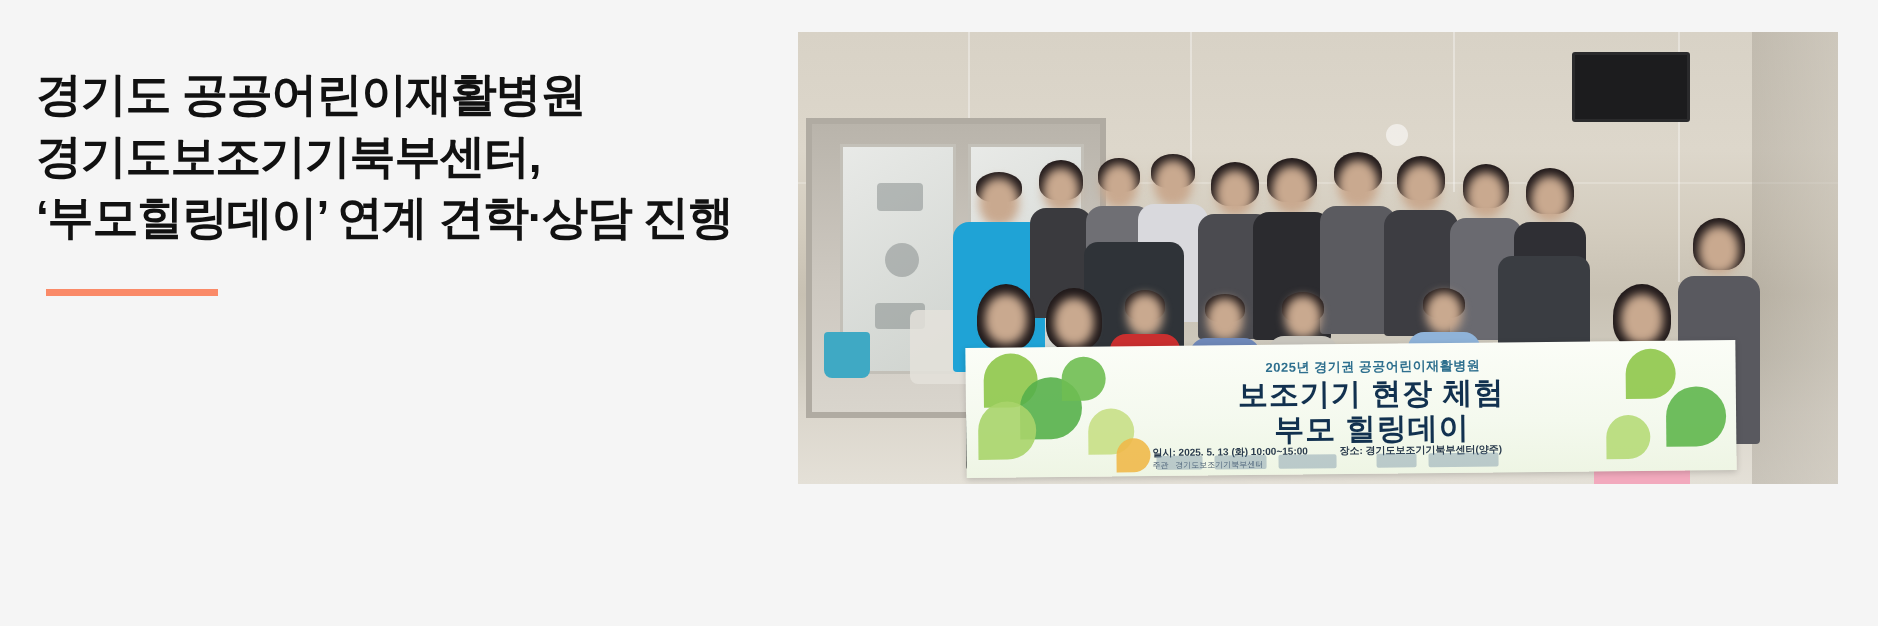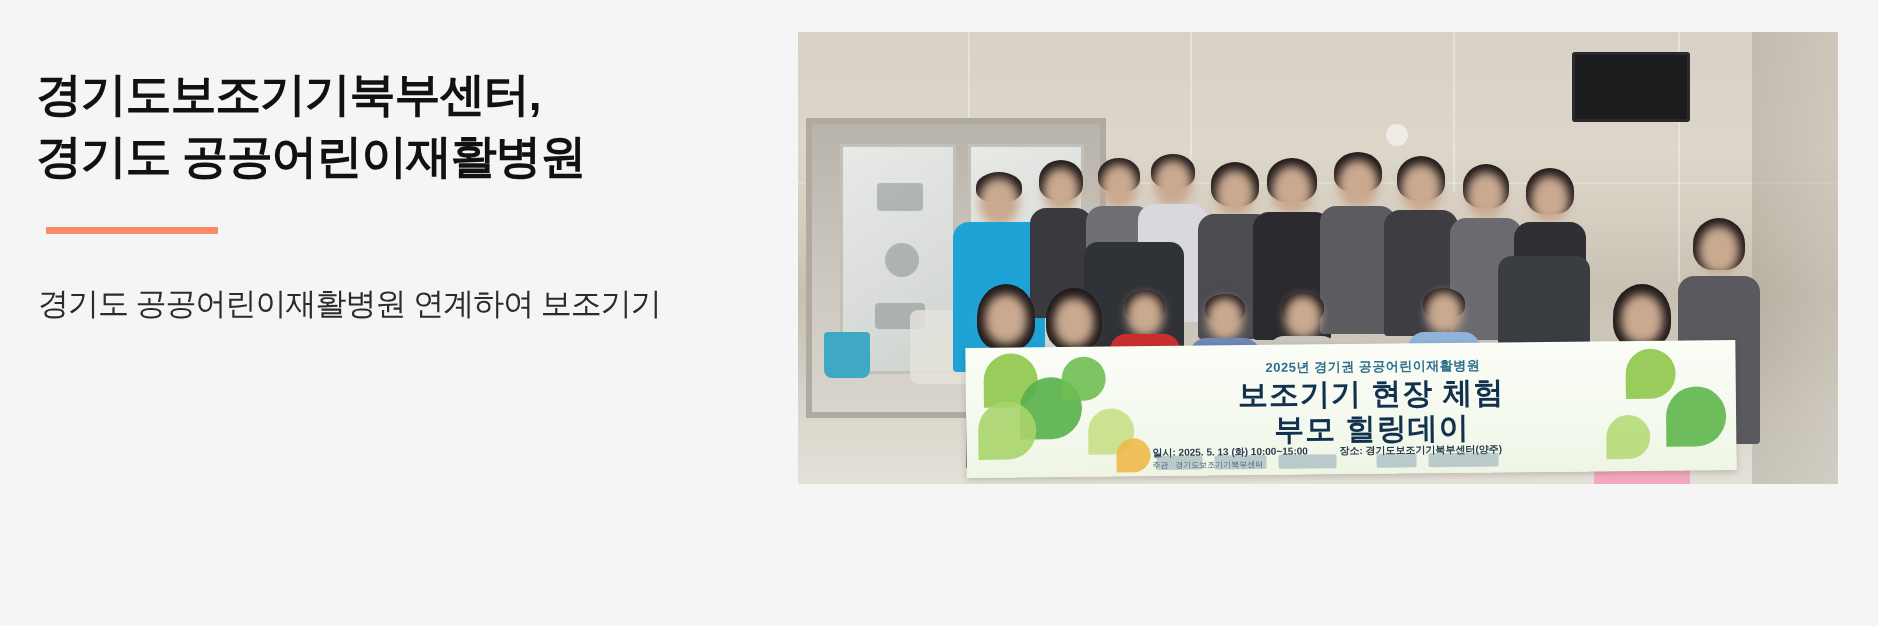--- a/index.html
+++ b/index.html
@@ -275,28 +275,28 @@
   }
 </style>
 </head>
 <body>
 
 <div class="article-card">
 
   <div class="text-col">
 
     <h1 class="headline">
+      <span class="headline-line">경기도 공공어린이재활병원</span>
       <span class="headline-line">경기도보조기기북부센터,</span>
-      <span class="headline-line">경기도 공공어린이재활병원</span>
+      <span class="headline-line">‘부모힐링데이’ 연계 견학·상담 진행</span>
     </h1>
 
     <div class="rule"></div>
 
     <p class="subhead">
-      <span class="subhead-line">경기도 공공어린이재활병원 연계하여 보조기기</span>
     </p>
   </div>
 
   <div class="photo">
     <div class="photo-scene"></div>
 
     <div class="seam v1"></div>
     <div class="seam v2"></div>
     <div class="seam v3"></div>
     <div class="seam v4"></div>

